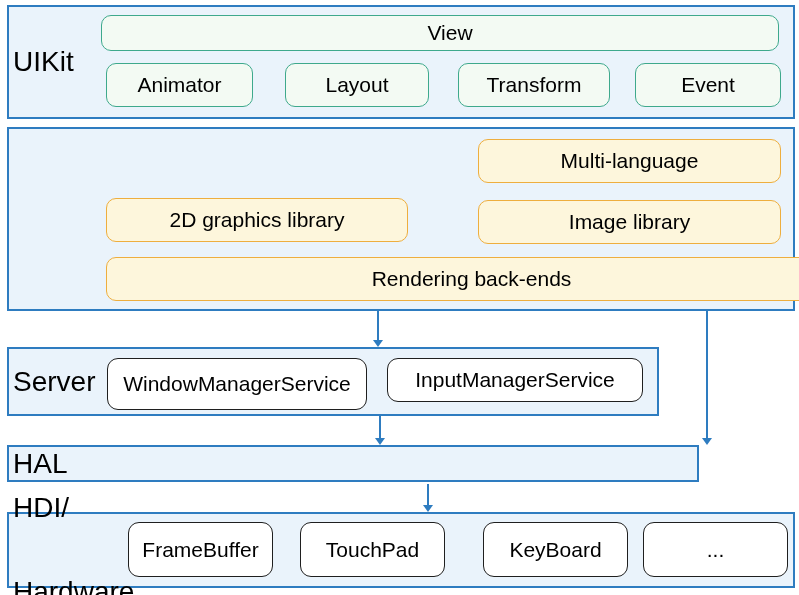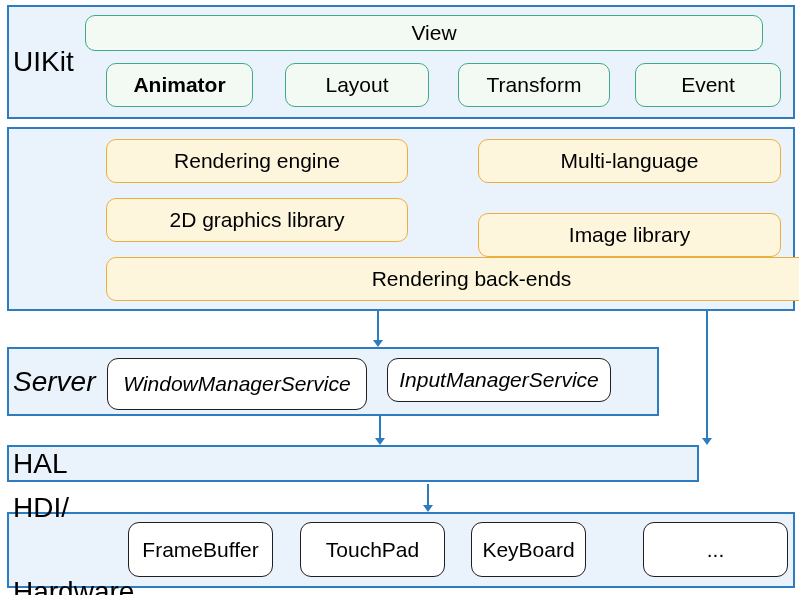--- a/index.html
+++ b/index.html
@@ -76,53 +76,52 @@
     border-top: 7px solid var(--arrow-color, #2e7cc0);
   }
 </style>
 </head>
 <body>
 
 <div class="canvas">
 
   <section class="layer" style="left:7px; top:5px; width:788px; height:114px;">
     <div class="layer-label">UIKit</div>
-    <div class="node green" style="left:76px; top:8px; width:678px; height:36px;padding-left:20px;">View</div>
-    <div class="node green" style="left:97px; top:56px; width:147px; height:44px;font-weight:bold;">Animator</div>
+    <div class="node green" style="left:92px; top:8px; width:678px; height:36px;padding-left:20px;">View</div>
+    <div class="node green" style="left:97px; top:56px; width:147px; height:44px;">Animator</div>
     <div class="node green" style="left:276px; top:56px; width:144px; height:44px;">Layout</div>
     <div class="node green" style="left:449px; top:56px; width:152px; height:44px;">Transform</div>
     <div class="node green" style="left:626px; top:56px; width:146px; height:44px;">Event</div>
   </section>
 
   <section class="layer" style="left:7px; top:127px; width:788px; height:184px;">
-    <div class="node yellow" style="left:97px; top:10px; width:302px; height:44px;">Rendering engine</div>
     <div class="node yellow" style="left:469px; top:10px; width:303px; height:44px;">Multi-language</div>
     <div class="node yellow" style="left:97px; top:69px; width:302px; height:44px;">2D graphics library</div>
-    <div class="node yellow" style="left:469px; top:84px; width:303px; height:44px;">Image library</div>
+    <div class="node yellow" style="left:469px; top:71px; width:303px; height:44px;">Image library</div>
     <div class="node yellow" style="left:97px; top:128px; width:731px; height:44px;">Rendering back-ends</div>
   </section>
 
-  <section class="layer" style="left:7px; top:347px; width:652px; height:69px;font-style:italic;">
+  <section class="layer" style="left:7px; top:347px; width:652px; height:69px;">
     <div class="layer-label">Server</div>
     <div class="node white" style="left:98px; top:9px; width:260px; height:52px;">WindowManagerService</div>
-    <div class="node white" style="left:378px; top:9px; width:224px; height:44px;">InputManagerService</div>
+    <div class="node white" style="left:378px; top:9px; width:256px; height:44px;">InputManagerService</div>
   </section>
 
   <section class="layer" style="left:7px; top:445px; width:692px; height:37px;">
     <div class="layer-label">HAL</div>
   </section>
 
   <section class="layer" style="left:7px; top:512px; width:788px; height:76px;">
     <div class="layer-label">
       <div>HDI/</div>
       <div>Hardware</div>
     </div>
     <div class="node white" style="left:119px; top:8px; width:145px; height:55px;">FrameBuffer</div>
     <div class="node white" style="left:291px; top:8px; width:145px; height:55px;">TouchPad</div>
-    <div class="node white" style="left:462px; top:8px; width:115px; height:55px;">KeyBoard</div>
+    <div class="node white" style="left:474px; top:8px; width:145px; height:55px;">KeyBoard</div>
     <div class="node white" style="left:634px; top:8px; width:145px; height:55px;">...</div>
   </section>
 
   <div class="arrow" style="left:378px; top:311px; height:36px;">
     <span class="shaft"></span>
     <span class="head"></span>
   </div>
   <div class="arrow" style="left:707px; top:311px; height:134px;">
     <span class="shaft"></span>
     <span class="head"></span>

